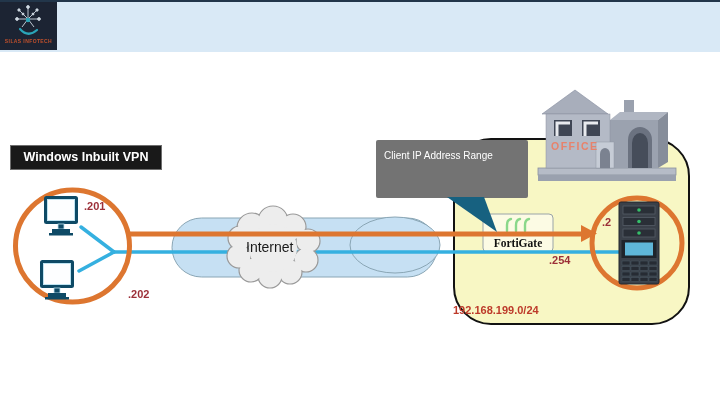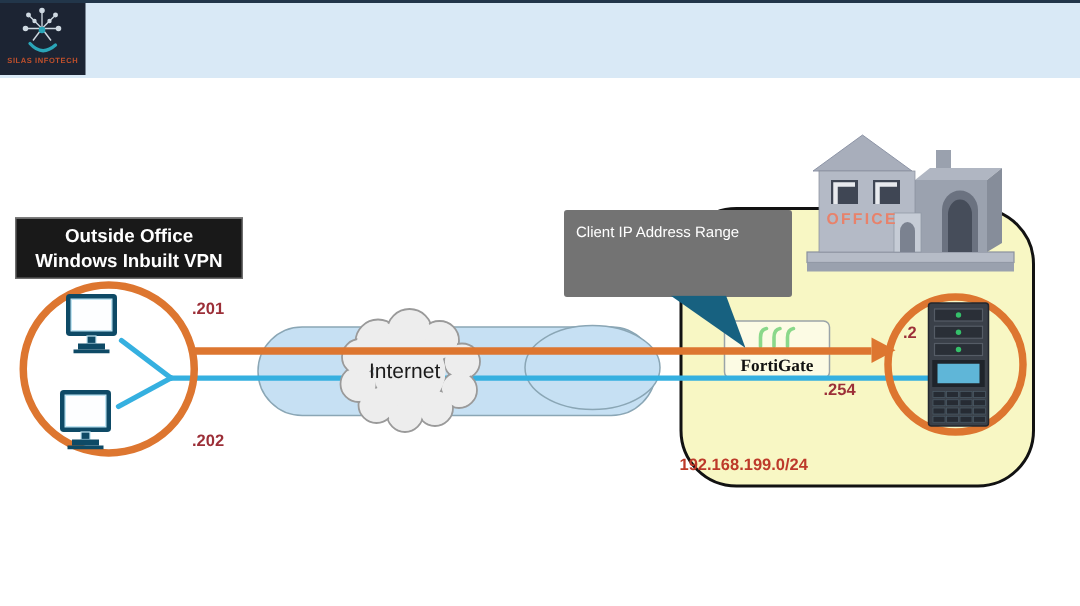--- a/index.html
+++ b/index.html
@@ -202,29 +202,28 @@
       </g>
     </g>
 
     <g>
       <line x1="128" y1="234" x2="581" y2="234" stroke="#dd7630" stroke-width="5"></line>
       <polygon points="581,225 597,233.5 581,242" fill="#dd7630"></polygon>
     </g>
   </svg>
 
   <div class="caption-box">
-    <div>Outside Office</div>
     <div>Windows Inbuilt VPN</div>
   </div>
 
   <div class="callout">
     <div>Client IP Address Range</div>
   </div>
   <div class="callout-tail"></div>
 
-  <div class="lbl ip" style="left:84px;top:200px;margin-left:44px;">.201</div>
+  <div class="lbl ip" style="left:84px;top:200px;">.201</div>
   <div class="lbl ip" style="left:80px;top:288px;margin-left:48px;">.202</div>
   <div class="lbl internet-lbl">Internet</div>
   <div class="lbl ip" style="left:602px;top:216px;">.2</div>
   <div class="lbl ip" style="left:549px;top:254px;">.254</div>
   <div class="lbl subnet">192.168.199.0/24</div>
 
 </div>
 
 </body></html>

